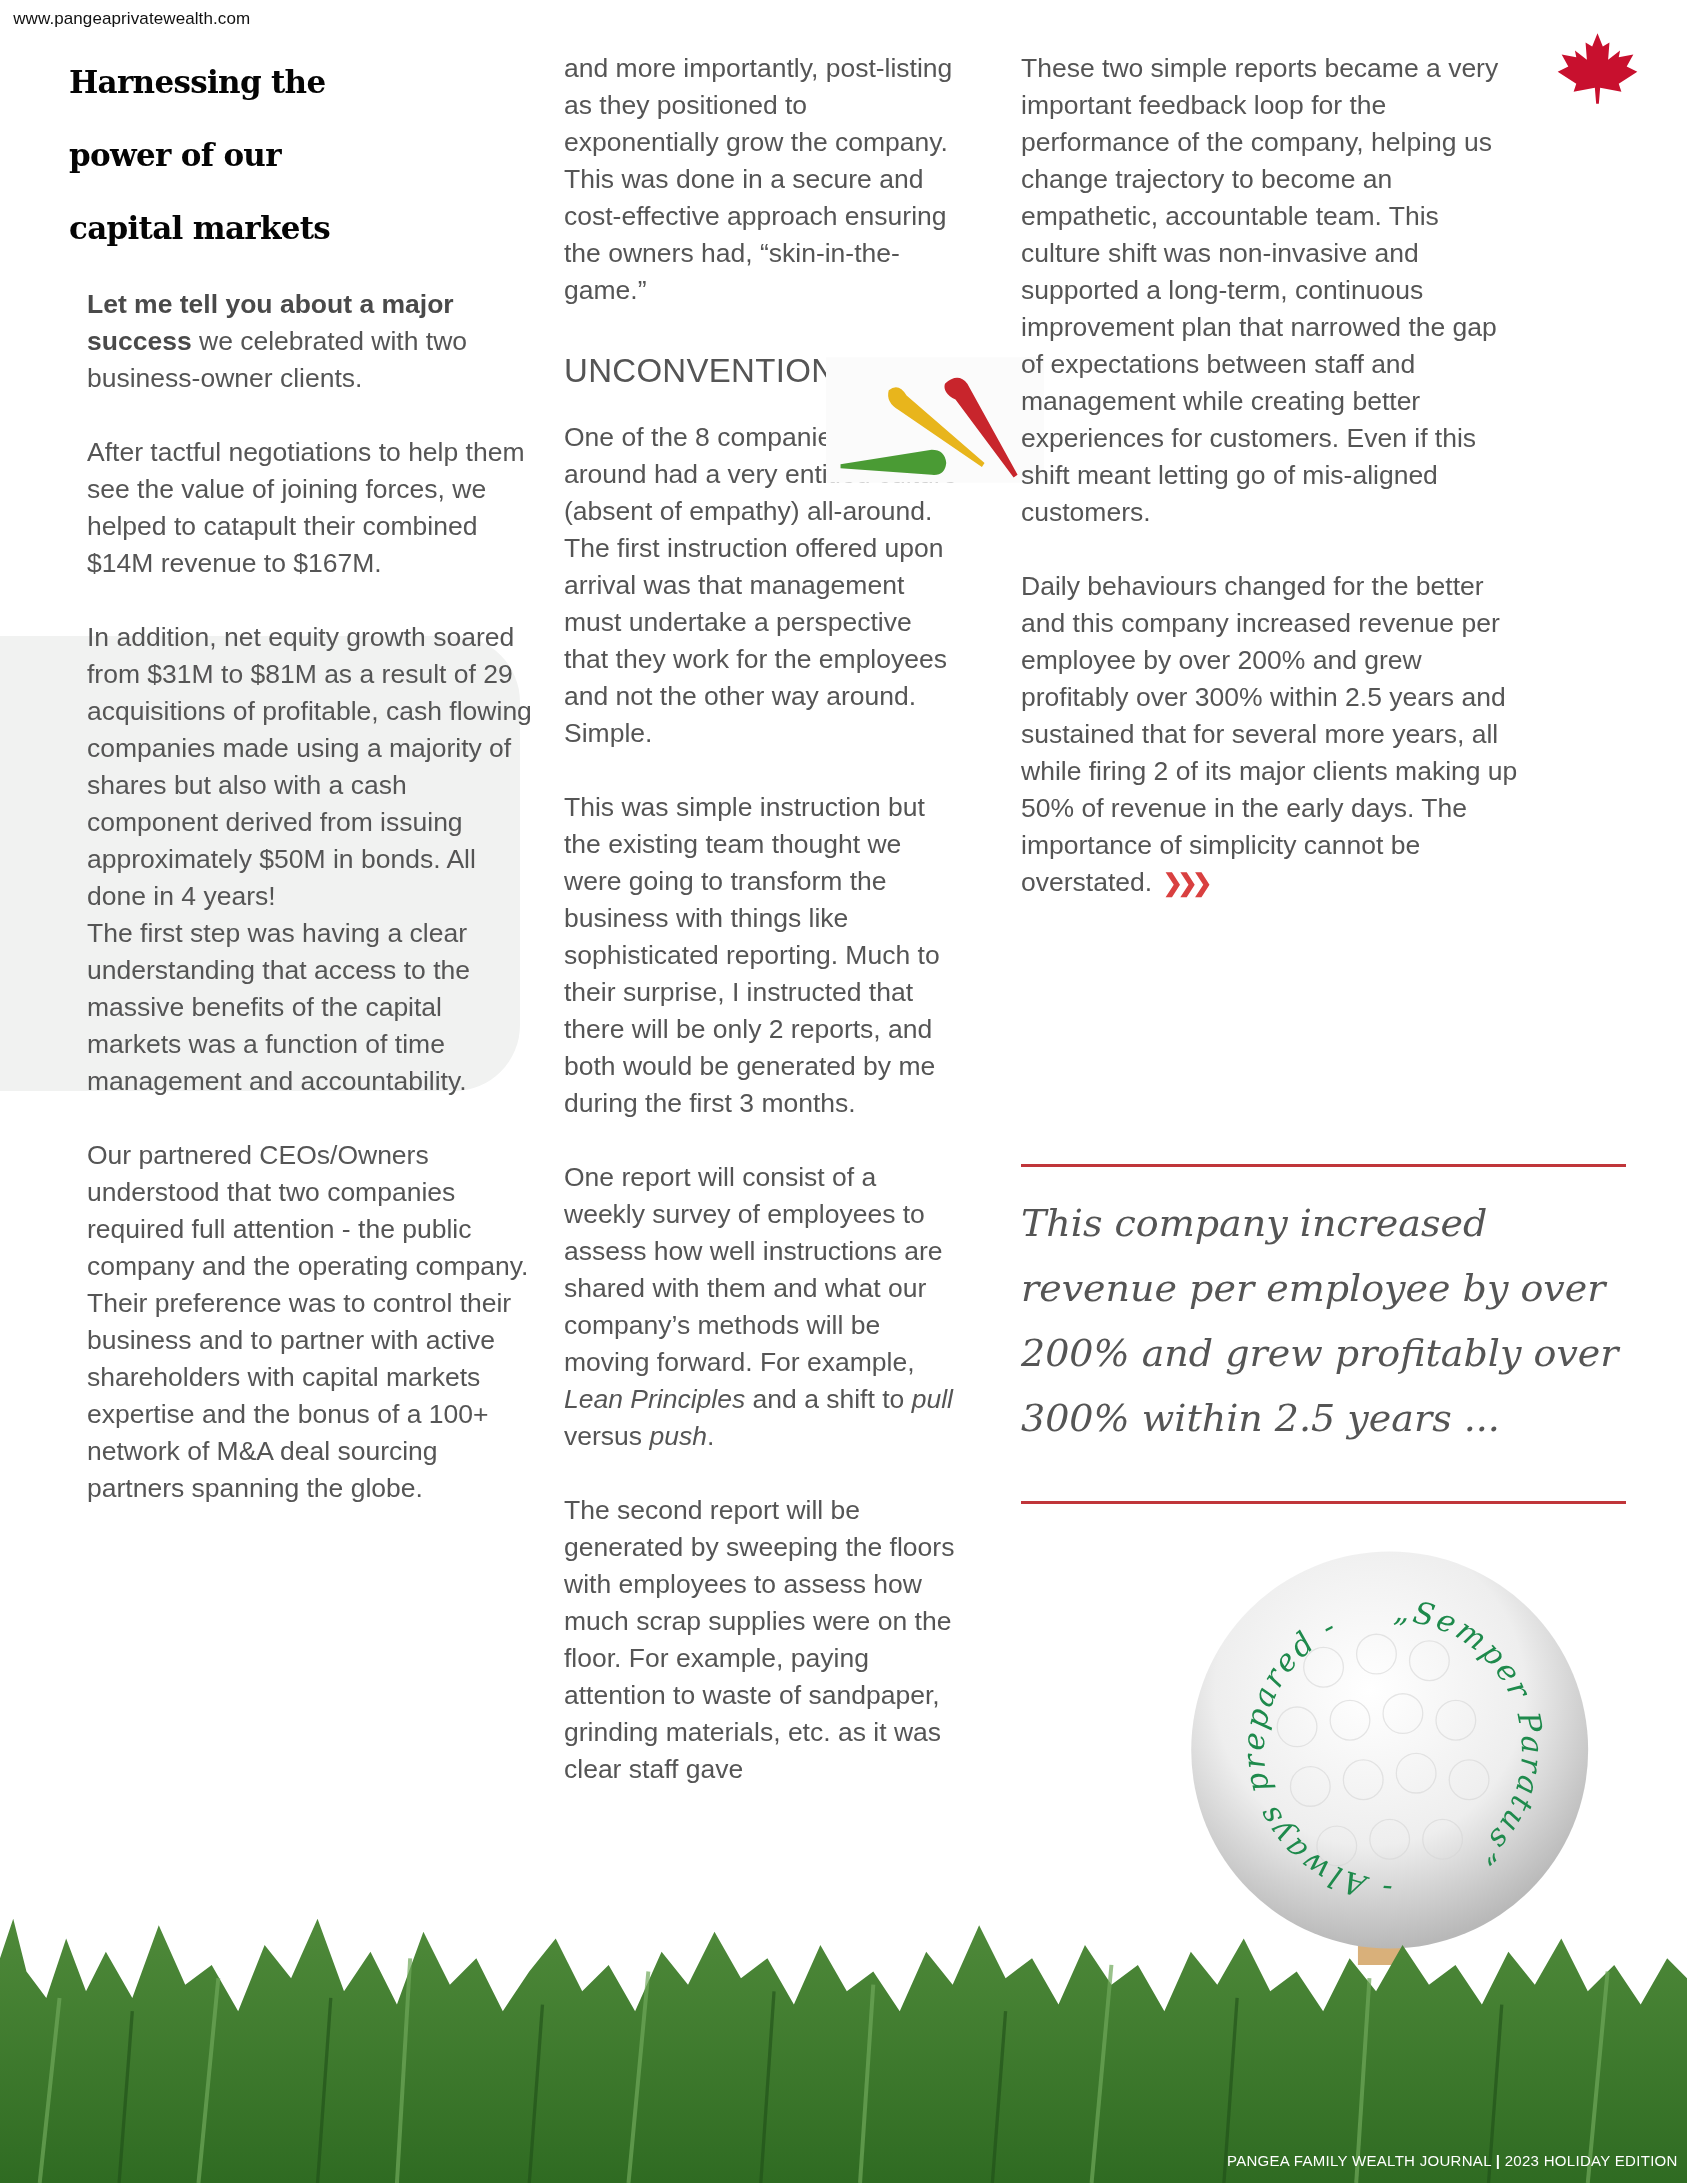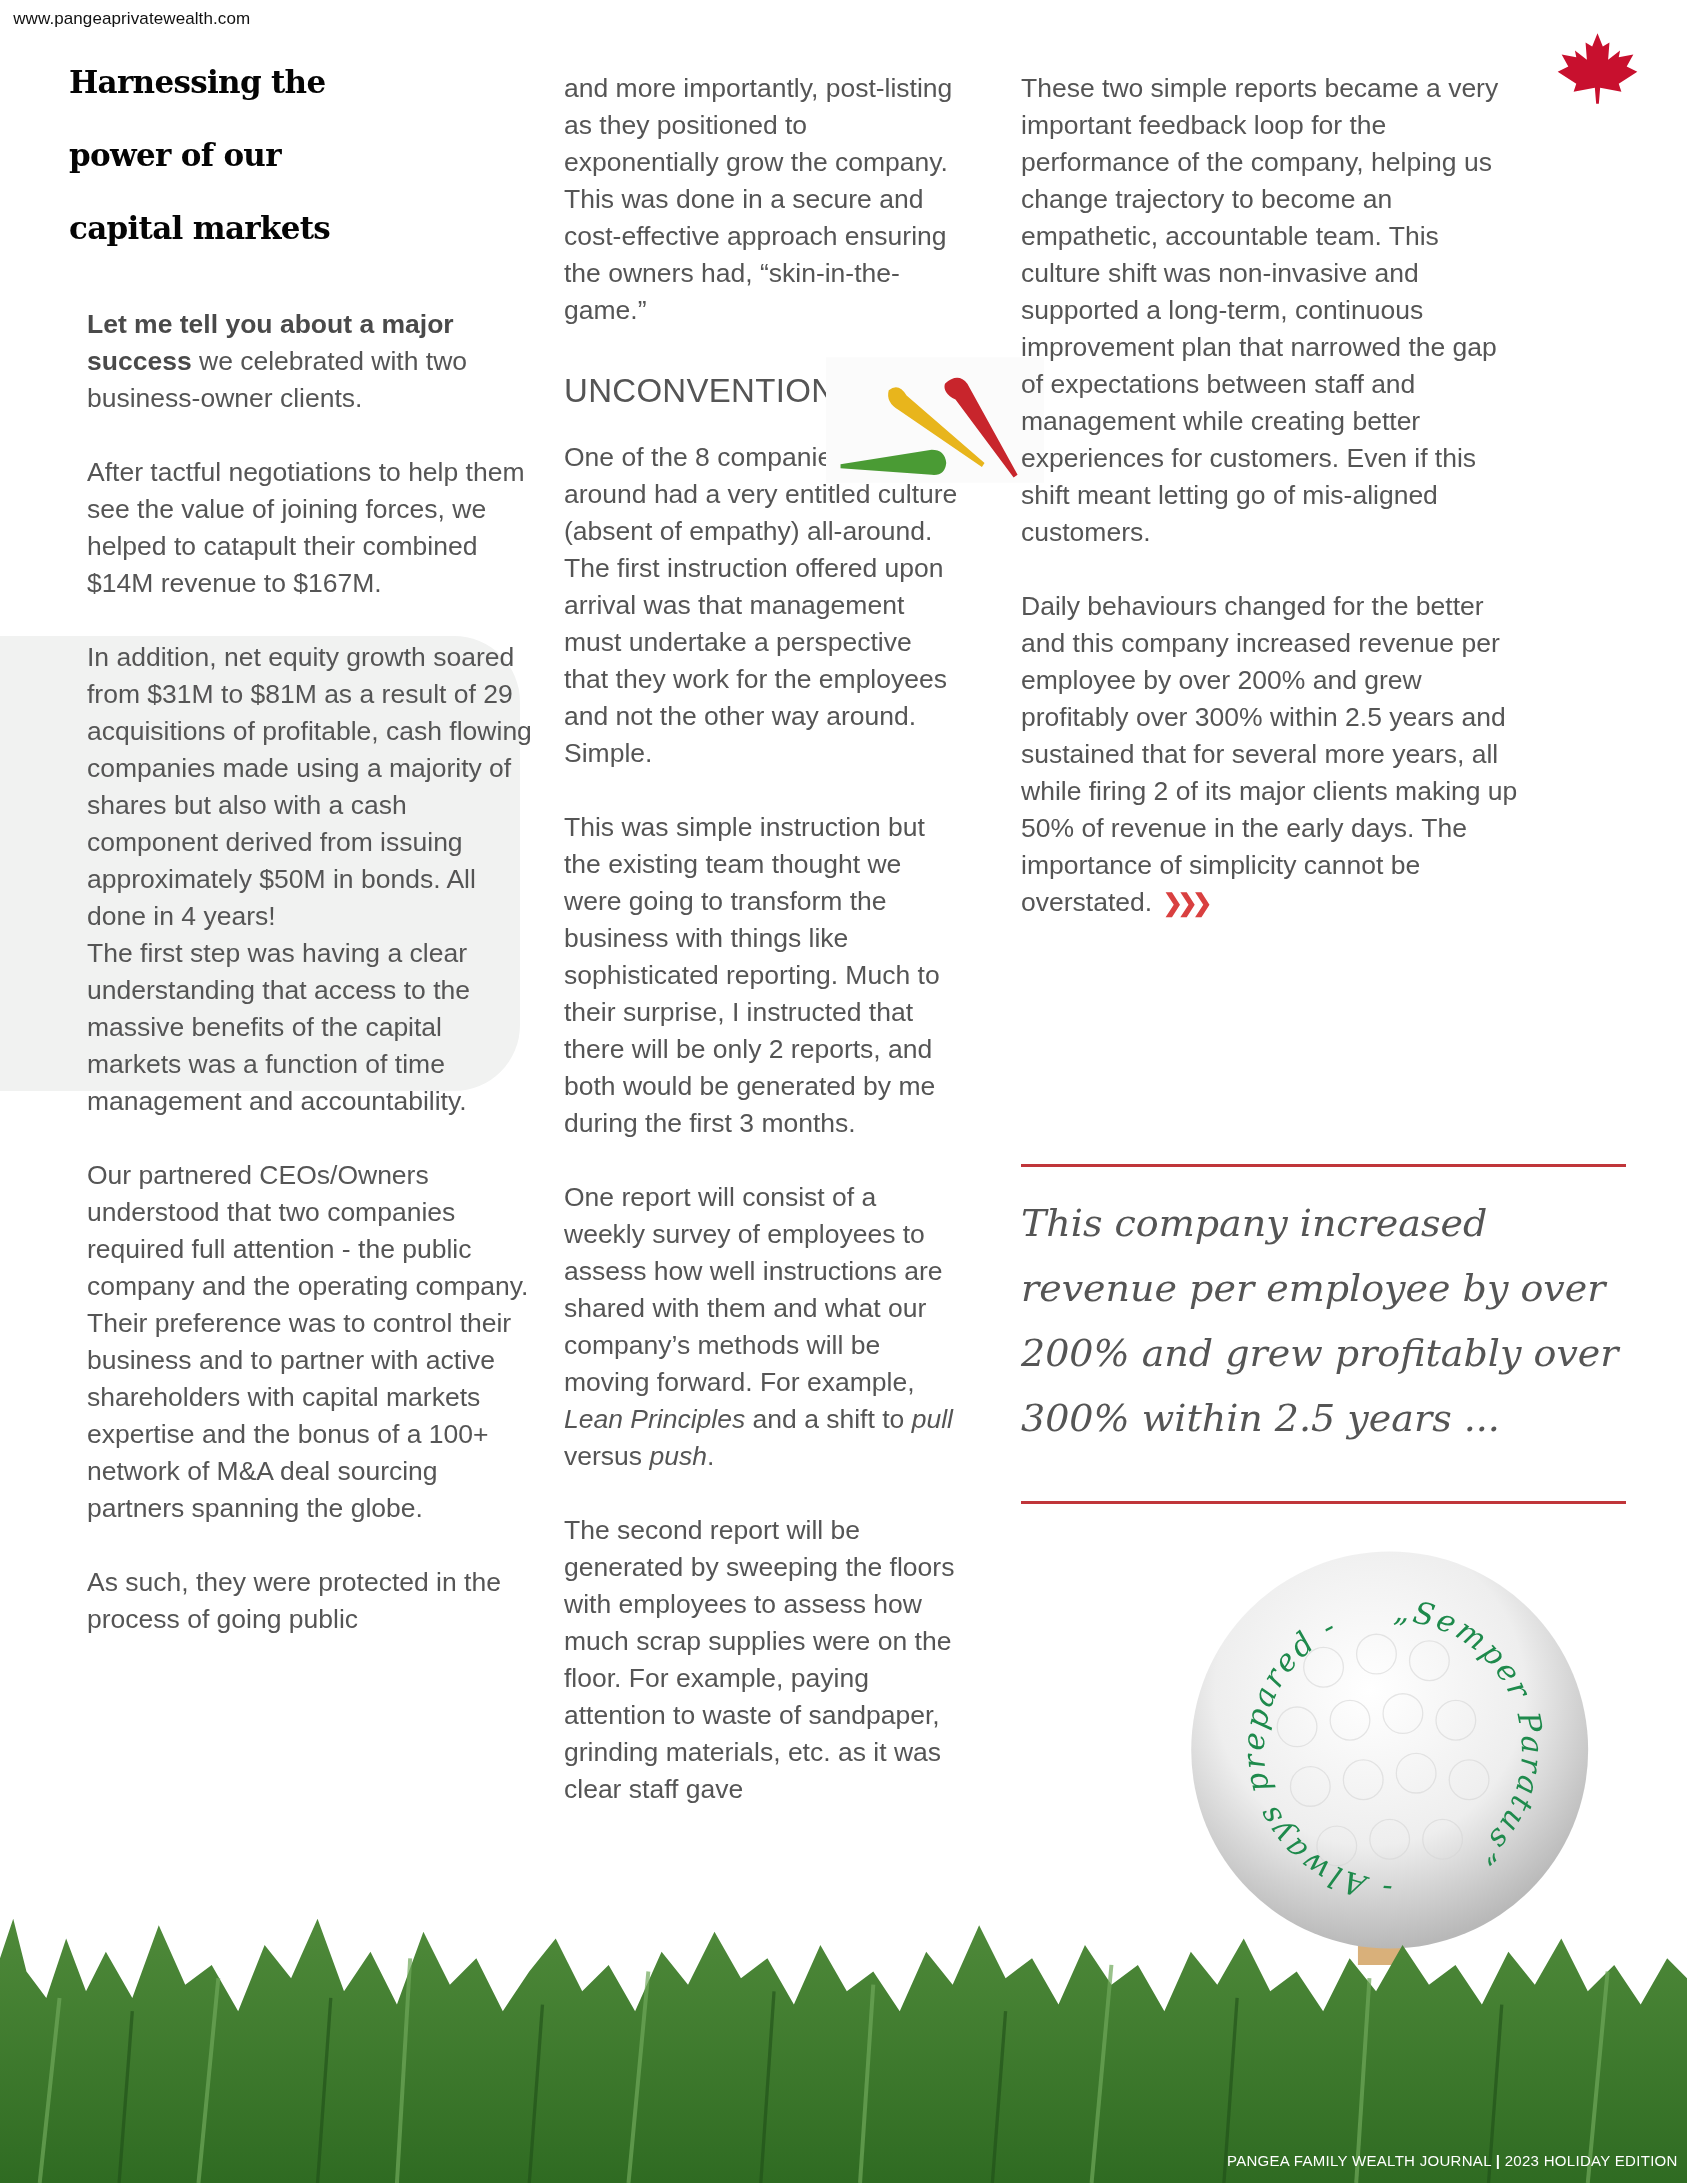--- a/index.html
+++ b/index.html
@@ -12,21 +12,21 @@
   .url {
     position: absolute; left: 13.2px; top: 9.3px;
     font-size: 17px; color: #111; letter-spacing: 0.1px;
   }
   .title {
     position: absolute; left: 69px; top: 46px; width: 437px;
     font-family: "DejaVu Serif", serif; font-weight: bold;
     font-size: 31px; line-height: 73px; color: #050505;
     letter-spacing: -0.7px;
   }
-  .col { position: absolute; font-size: 26.5px; line-height: 37px; color: #555; margin-top: 20px; }
+  .col { position: absolute; font-size: 26.5px; line-height: 37px; color: #555; }
   .col p { margin: 0 0 37px 0; }
   .col1 { left: 87px; top: 286px; width: 450px; }
   .col2 { left: 564px; top: 50px; width: 397px; }
   .col3 { left: 1021px; top: 50px; width: 503px; }
   .gray-panel {
     position: absolute; left: 0; top: 636px; width: 520px; height: 455px;
     background: #f1f2f1; border-radius: 0 66px 66px 0;
   }
   b.lead { color: #4a4a4a; }
   .heading {
@@ -62,21 +62,20 @@
 </div>
 
 <div class="gray-panel"></div>
 
 <div class="col col1">
   <p><b class="lead">Let me tell you about a major success</b><span> we celebrated with two business-owner clients.</span></p>
   <p>After tactful negotiations to help them see the value of joining forces, we helped to catapult their combined $14M revenue to $167M.</p>
   <p style="margin-bottom:0">In addition, net equity growth soared from $31M to $81M as a result of 29 acquisitions of profitable, cash flowing companies made using a majority of shares but also with a cash component derived from issuing approximately $50M in bonds. All done in 4 years!</p>
   <p>The first step was having a clear understanding that access to the massive benefits of the capital markets was a function of time management and accountability.</p>
   <p>Our partnered CEOs/Owners understood that two companies required full attention - the public company and the operating company. Their preference was to control their business and to partner with active shareholders with capital markets expertise and the bonus of a 100+ network of M&amp;A deal sourcing partners spanning the globe.</p>
-  <p>As such, they were protected in the process of going public</p>
 </div>
 
 <div class="col col2">
   <p>and more importantly, post-listing as they positioned to exponentially grow the company. This was done in a secure and cost-effective approach ensuring the owners had, “skin-in-the-game.”</p>
   <div class="heading">
     <div>UNCONVENTIONAL</div>
   </div>
   <p>One of the 8 companies I turned around had a very entitled culture (absent of empathy) all-around. The first instruction offered upon arrival was that management must undertake a perspective that they work for the employees and not the other way around. Simple.</p>
   <p>This was simple instruction but the existing team thought we were going to transform the business with things like sophisticated reporting. Much to their surprise, I instructed that there will be only 2 reports, and both would be generated by me during the first 3 months.</p>
   <p><span>One report will consist of a weekly survey of employees to assess how well instructions are shared with them and what our company’s methods will be moving forward. For example, </span><i>Lean Principles</i><span> and a shift to </span><i>pull</i><span> versus </span><i>push</i><span>.</span></p>

